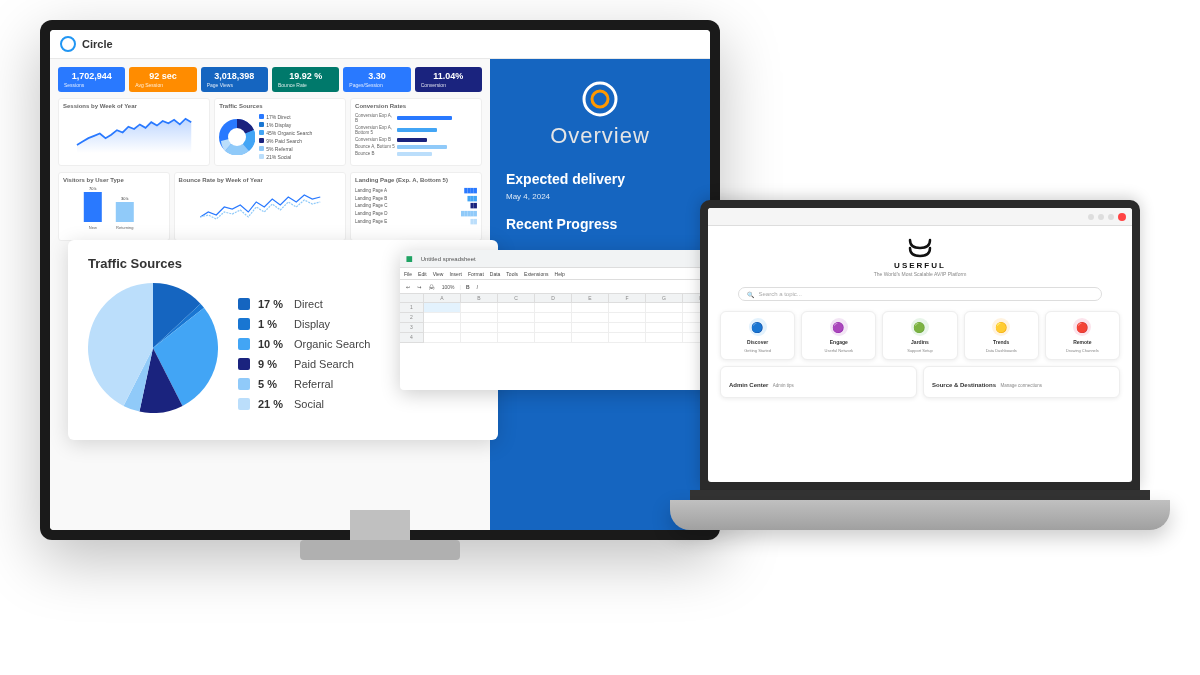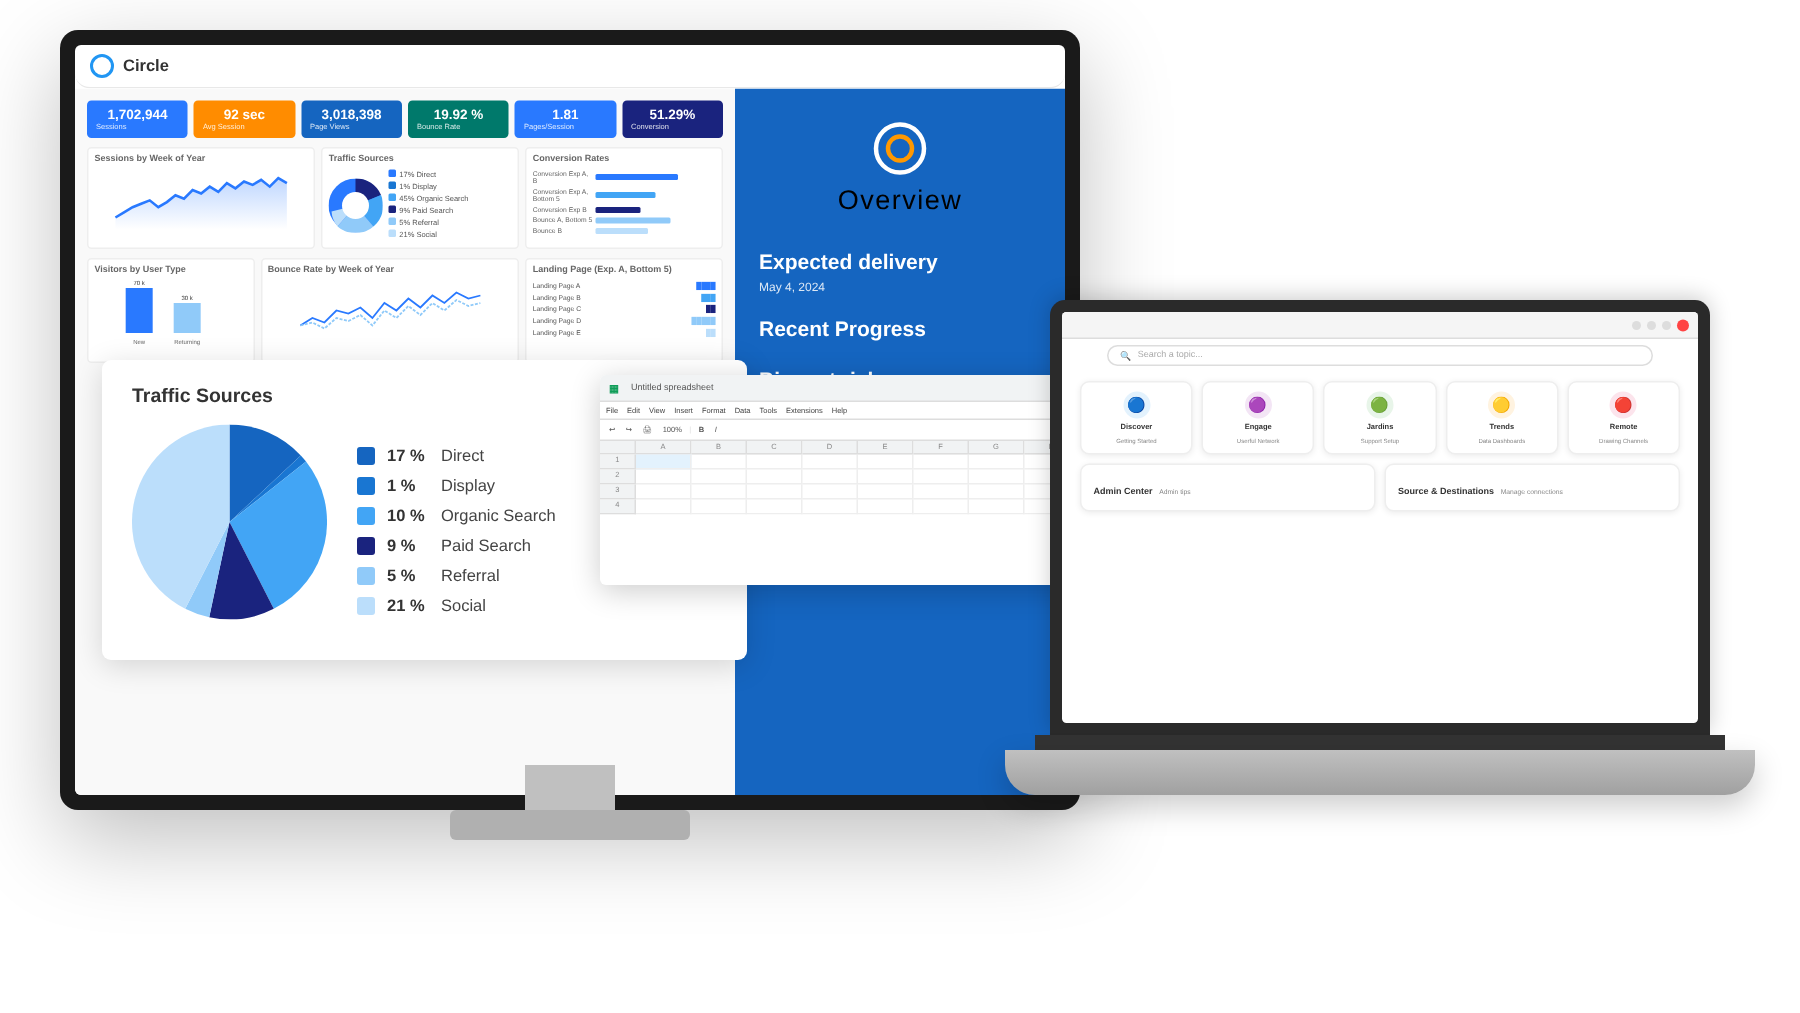--- a/index.html
+++ b/index.html
@@ -73,21 +73,20 @@
     }
 
     
     .screen-top-bar {
       background: #ffffff;
       padding: 6px 10px;
       display: flex;
       align-items: center;
       gap: 6px;
       border-bottom: 1px solid #e8e8e8;
-      border-radius: 10px;
     }
 
     .circle-logo {
       width: 16px;
       height: 16px;
       border: 2.5px solid #2196F3;
       border-radius: 50%;
       position: relative;
       display: inline-block;
     }
@@ -231,23 +230,23 @@
       gap: 4px;
       margin-bottom: 8px;
     }
 
     .overview-circle-icon {
       width: 40px;
       height: 40px;
     }
 
     .overview-title {
-      font-size: 18px;
+      font-size: 22px;
       font-weight: 300;
-      color: #000000;
+      color: #e5e5e5;
       letter-spacing: 1px;
     }
 
     .overview-section h3 {
       font-size: 14px;
       font-weight: 700;
       margin-bottom: 4px;
     }
 
     .overview-section p {
@@ -641,25 +640,25 @@
               </div>
               <div class="kpi-card blue2">
                 <span class="kpi-value">3,018,398</span>
                 <span style="font-size:5px;opacity:0.85;">Page Views</span>
               </div>
               <div class="kpi-card teal">
                 <span class="kpi-value">19.92 %</span>
                 <span style="font-size:5px;opacity:0.85;">Bounce Rate</span>
               </div>
               <div class="kpi-card">
-                <span class="kpi-value">1.81</span>
+                <span class="kpi-value">3.30</span>
                 <span style="font-size:5px;opacity:0.85;">Pages/Session</span>
               </div>
               <div class="kpi-card dark">
-                <span class="kpi-value">51.29%</span>
+                <span class="kpi-value">11.04%</span>
                 <span style="font-size:5px;opacity:0.85;">Conversion</span>
               </div>
             </div>
 
             <div class="charts-row">
 
               <div class="chart-box" style="flex:1.4;">
                 <div class="chart-label">Sessions by Week of Year</div>
                 <svg class="mini-line-chart" viewBox="0 0 100 35">
                   <defs>
@@ -937,20 +936,28 @@
       <div class="laptop-screen">
         <div class="userful-app">
 
           <div class="userful-topbar">
             <div class="userful-dot"></div>
             <div class="userful-dot"></div>
             <div class="userful-dot"></div>
             <div style="width:8px;height:8px;border-radius:50%;background:#ff4444;"></div>
           </div>
 
+          <div class="userful-logo-area">
+            <svg class="userful-logo-icon" viewBox="0 0 30 20">
+              <path d="M5,2 Q5,10 15,10 Q25,10 25,2" fill="none" stroke="#111" stroke-width="2.5" stroke-linecap="round"></path>
+              <path d="M5,10 Q5,18 15,18 Q25,18 25,10" fill="none" stroke="#111" stroke-width="2.5" stroke-linecap="round"></path>
+            </svg>
+            <span class="userful-brand">USERFUL</span>
+            <span class="userful-tagline">The World's Most Scalable AV/IP Platform</span>
+          </div>
 
           <div class="userful-search">
             <span style="font-size:6px;color:#aaa;margin-right:4px;">🔍</span>
             <span class="userful-search-text">Search a topic...</span>
           </div>
 
           <div class="userful-grid">
             <div class="userful-card">
               <div class="userful-card-icon" style="background:#e3f2fd;">🔵</div>
               <span class="userful-card-title">Discover</span>

